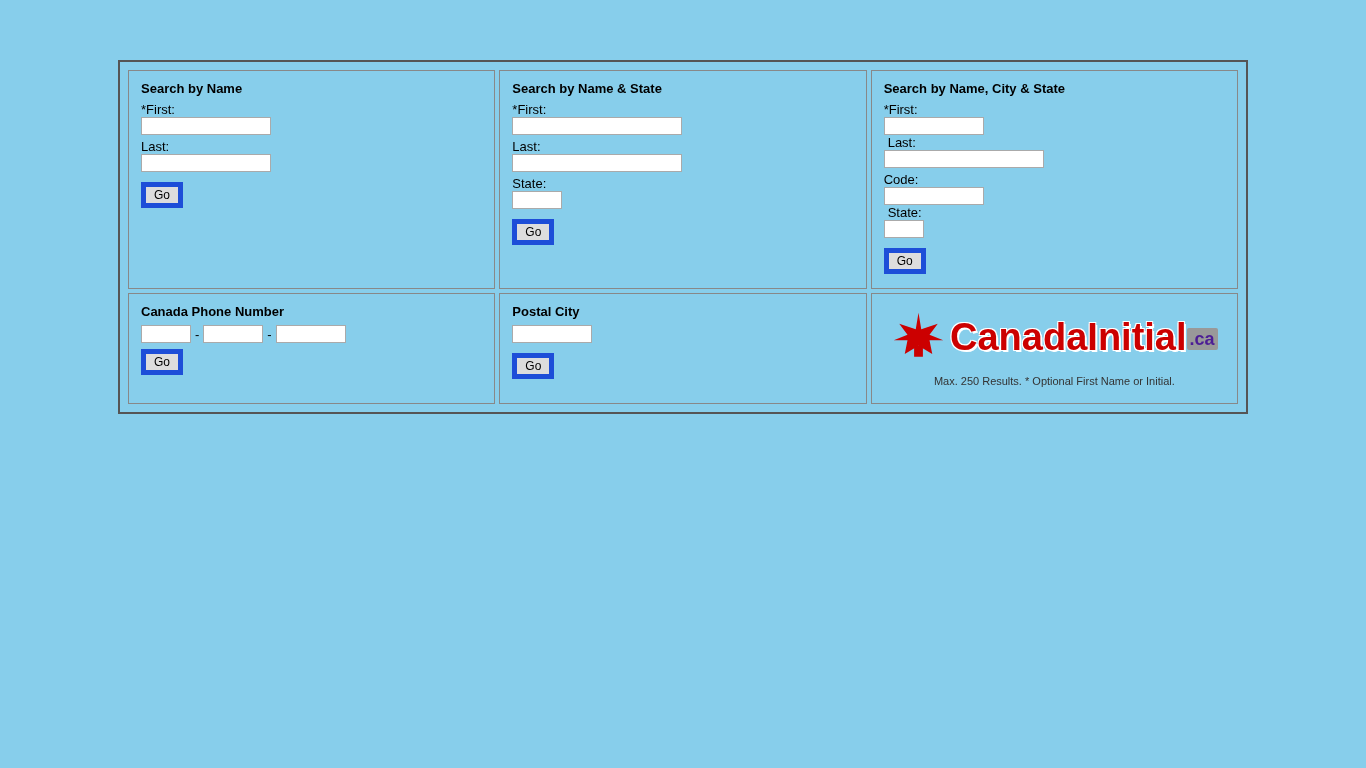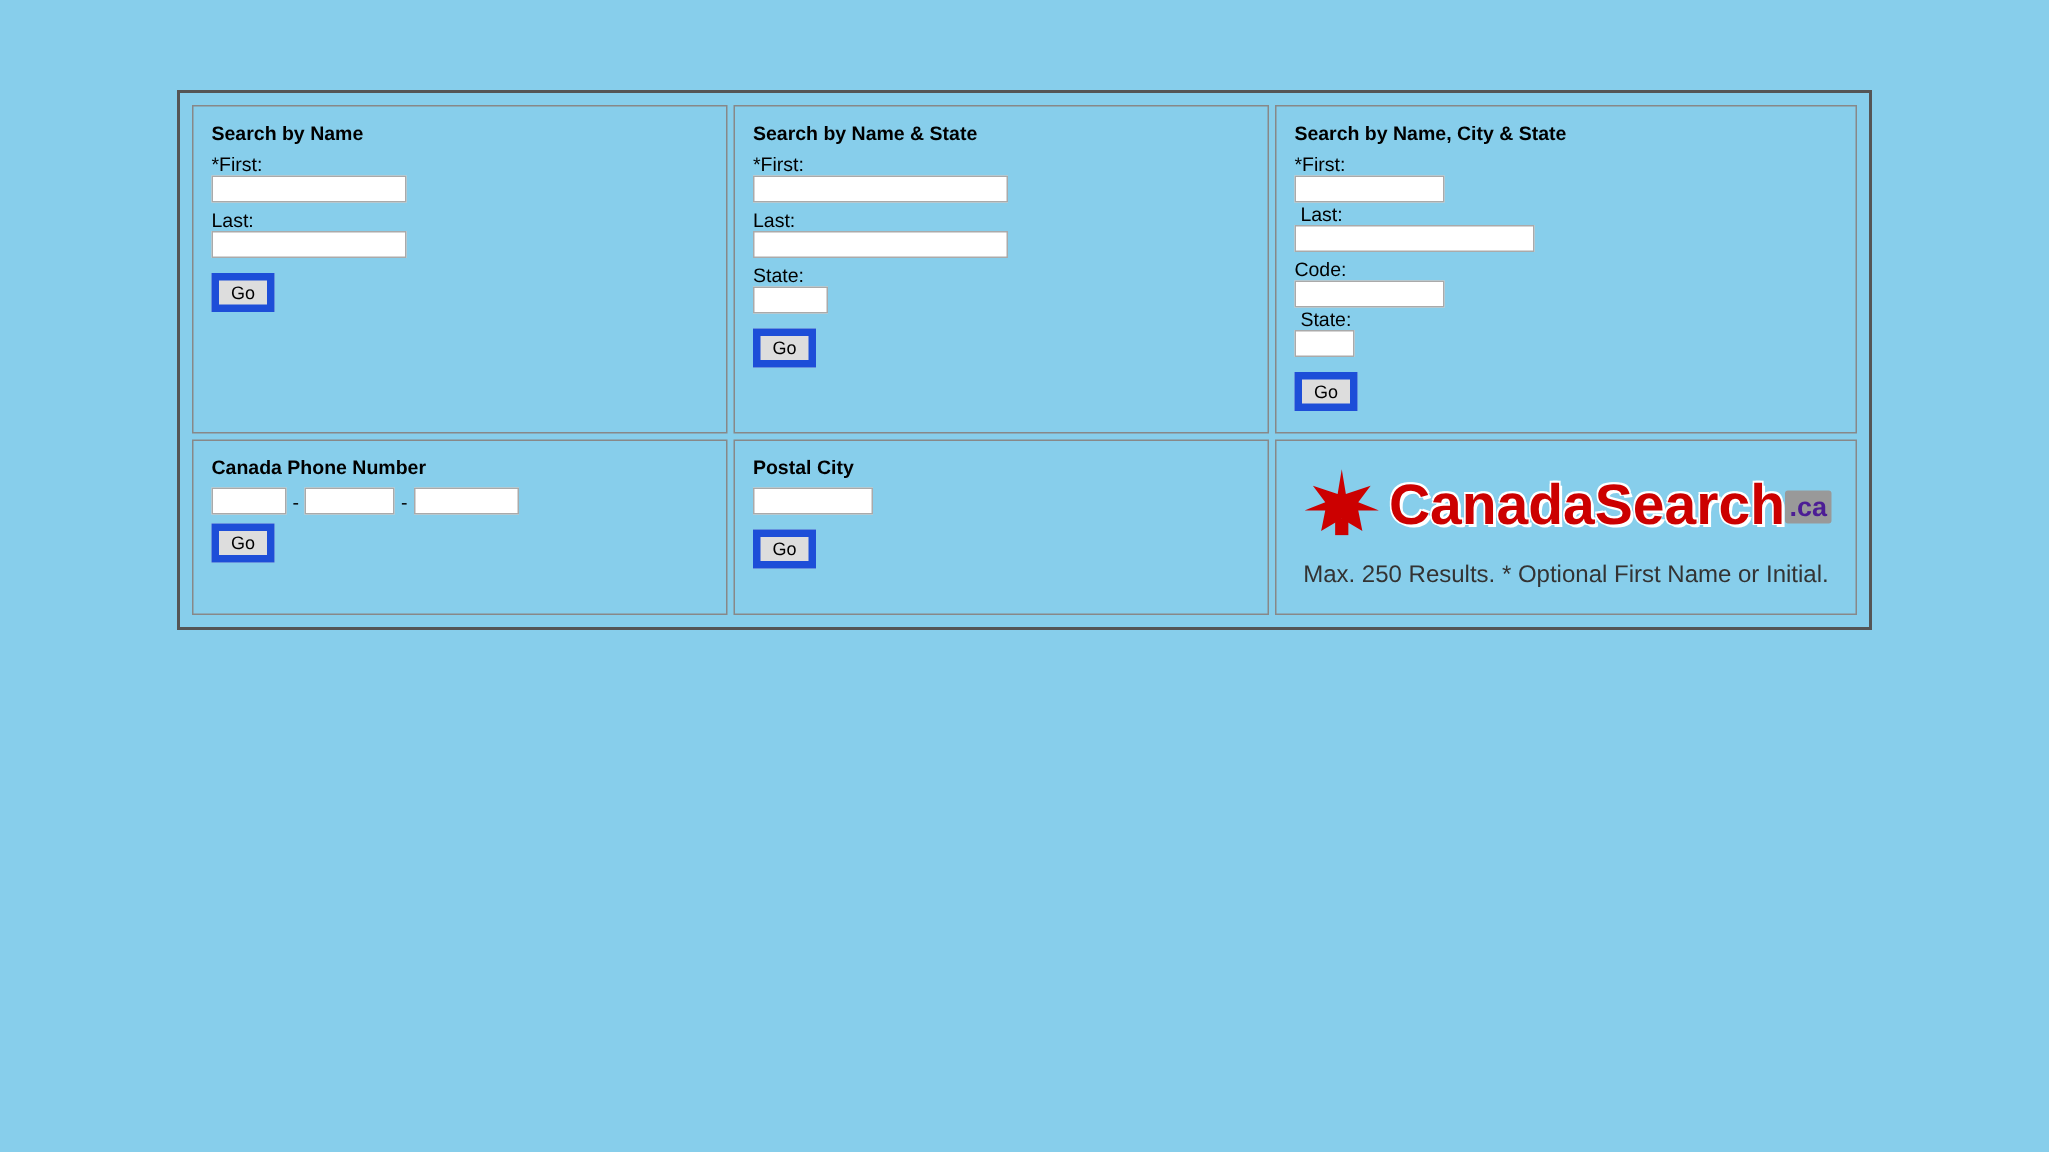--- a/index.html
+++ b/index.html
@@ -107,21 +107,21 @@
       font-size: 18px;
       color: #4c1d95;
       background: #999;
       padding: 1px 3px;
       border-radius: 2px;
       font-weight: bold;
       vertical-align: super;
     }
 
     .footer-text {
-      font-size: 16px;
+      font-size: 11px;
       color: #333;
       text-align: center;
     }
 
     .phone-inputs {
       display: flex;
       align-items: center;
       gap: 2px;
     }
 
@@ -203,20 +203,20 @@
     </div>
 
     <div class="panel logo-panel">
       <div class="logo-area">
 
         <svg class="maple-leaf" viewBox="0 0 100 100" xmlns="http://www.w3.org/2000/svg">
           <polygon points="50,5 55,35 85,25 70,45 95,55 70,55 75,80 50,65 25,80 30,55 5,55 30,45 15,25 45,35" fill="#cc0000"></polygon>
           <rect x="42" y="65" width="16" height="20" fill="#cc0000"></rect>
         </svg>
         <div>
-          <span class="logo-text">Canada<span style="color:#cc0000;">Search</span></span><span class="logo-ca">.ca</span>
+          <span class="logo-text">Canada<span style="color:#cc0000;">Initial</span></span><span class="logo-ca">.ca</span>
         </div>
       </div>
       <div class="footer-text">Max. 250 Results. * Optional First Name or Initial.</div>
     </div>
 
   </div>
 </div>
 
 </body></html>

